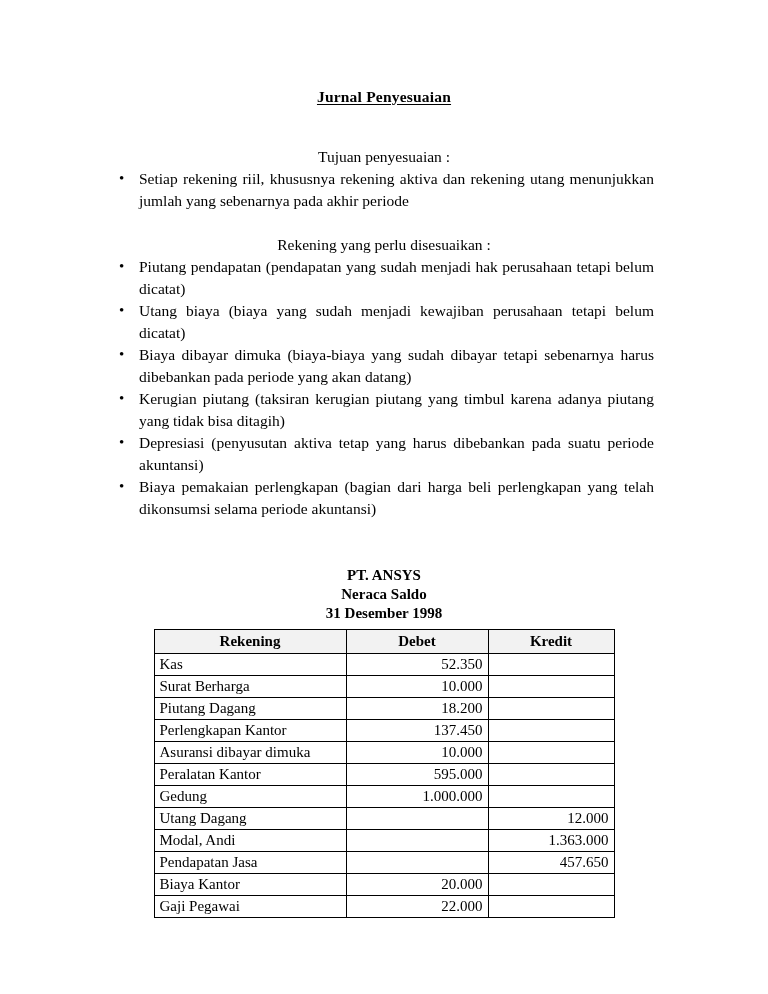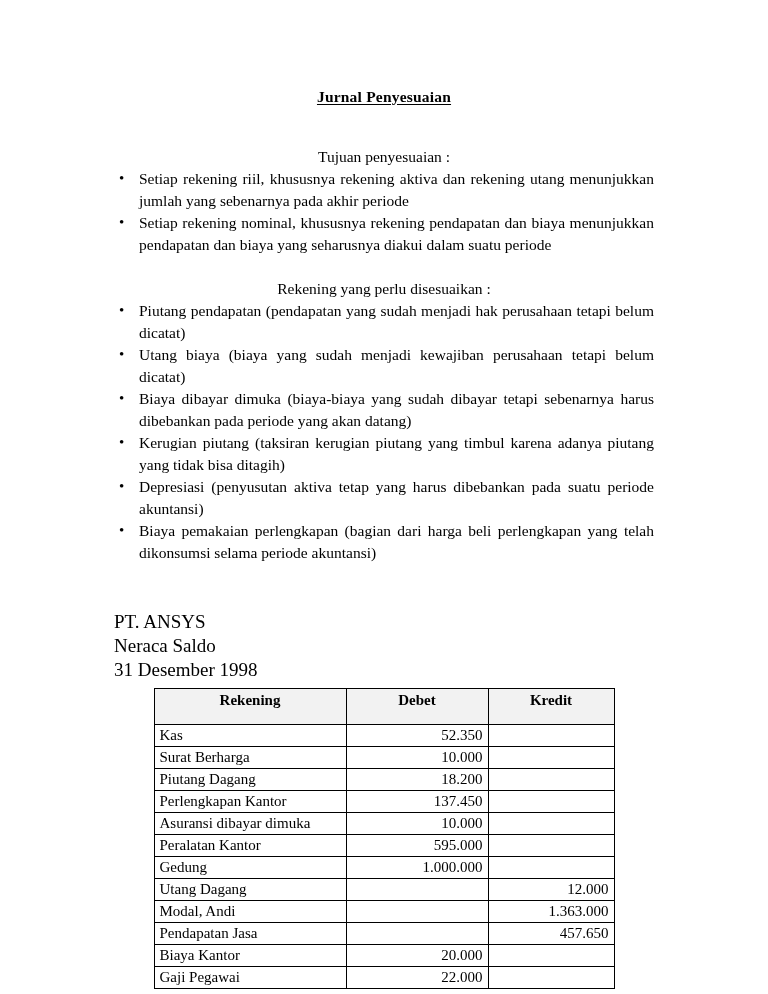--- a/index.html
+++ b/index.html
@@ -75,22 +75,24 @@
     left: 5px;
     top: -0.5px;
     font-size: 15px;
     line-height: 1.42;
   }
   
 
   
   .tb-heading {
     margin-top: 46px;
-    font-size: 19px;
+    text-align: center;
+    font-size: 15px;
     line-height: 1.25;
+    font-weight: bold;
   }
   .tb-heading div { margin: 0; padding: 0; }
 
   
   .tb-wrap {
     margin-top: 7px;
     display: flex;
     justify-content: center;
   }
   table.trial-balance {
@@ -107,21 +109,21 @@
     vertical-align: middle;
     font-weight: normal;
     line-height: 1.2;
   }
   table.trial-balance thead th {
     font-weight: bold;
     text-align: center;
     background: #f2f2f2;
     border-bottom: 1px solid #000000;
     padding-top: 2px;
-    padding-bottom: 15px;
+    padding-bottom: 3px;
   }
   table.trial-balance col.c-acct { width: 192px; }
   table.trial-balance col.c-deb  { width: 142px; }
   table.trial-balance col.c-kre  { width: 126px; }
 
   td.acct { text-align: left; }
   td.num  { text-align: right; }
 </style>
 </head>
 <body>
@@ -131,21 +133,20 @@
   <h1 class="doc-title">
     <span>Jurnal Penyesuaian</span>
   </h1>
 
   <div class="content">
 
     <div class="section sec-tujuan">
       <p class="lead">Tujuan penyesuaian :</p>
       <ul class="bullets">
         <li>Setiap rekening riil, khususnya rekening aktiva dan rekening utang menunjukkan jumlah yang sebenarnya pada akhir periode</li>
-        <li>Setiap rekening nominal, khususnya rekening pendapatan dan biaya menunjukkan pendapatan dan biaya yang seharusnya diakui dalam suatu periode</li>
       </ul>
     </div>
 
     <div class="section sec-rekening">
       <p class="lead">Rekening yang perlu disesuaikan :</p>
       <ul class="bullets">
         <li>Piutang pendapatan (pendapatan yang sudah menjadi hak perusahaan tetapi belum dicatat)</li>
         <li>Utang biaya (biaya yang sudah menjadi kewajiban perusahaan tetapi belum dicatat)</li>
         <li>Biaya dibayar dimuka (biaya-biaya yang sudah dibayar tetapi sebenarnya harus dibebankan pada periode yang akan datang)</li>
         <li>Kerugian piutang (taksiran kerugian piutang yang timbul karena adanya piutang yang tidak bisa ditagih)</li>

